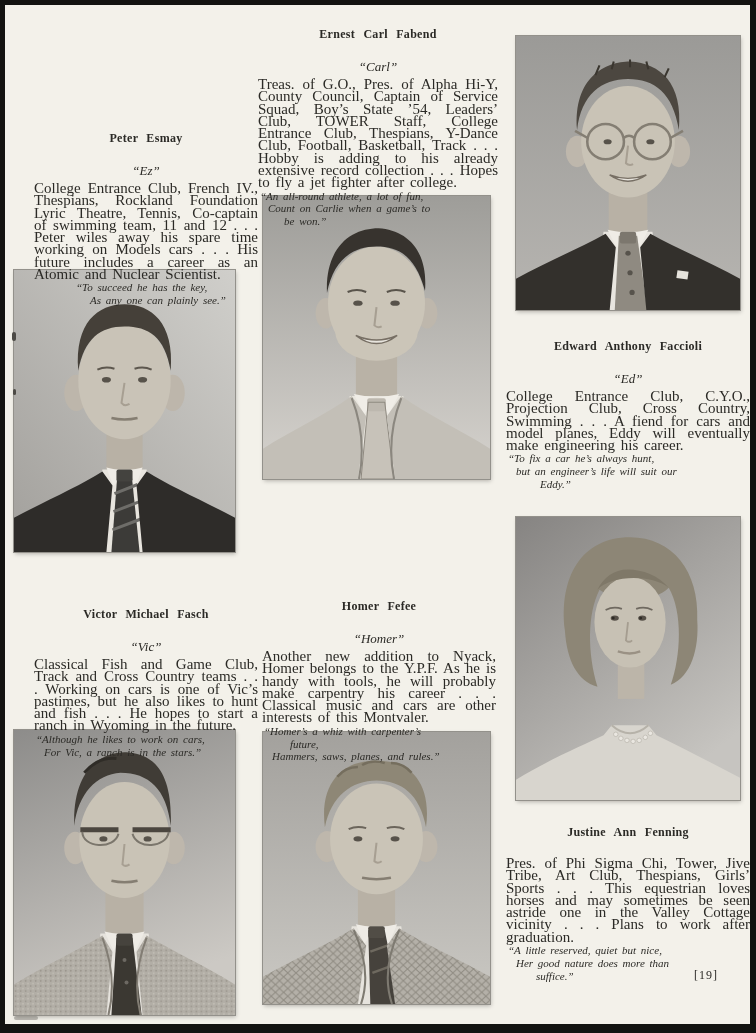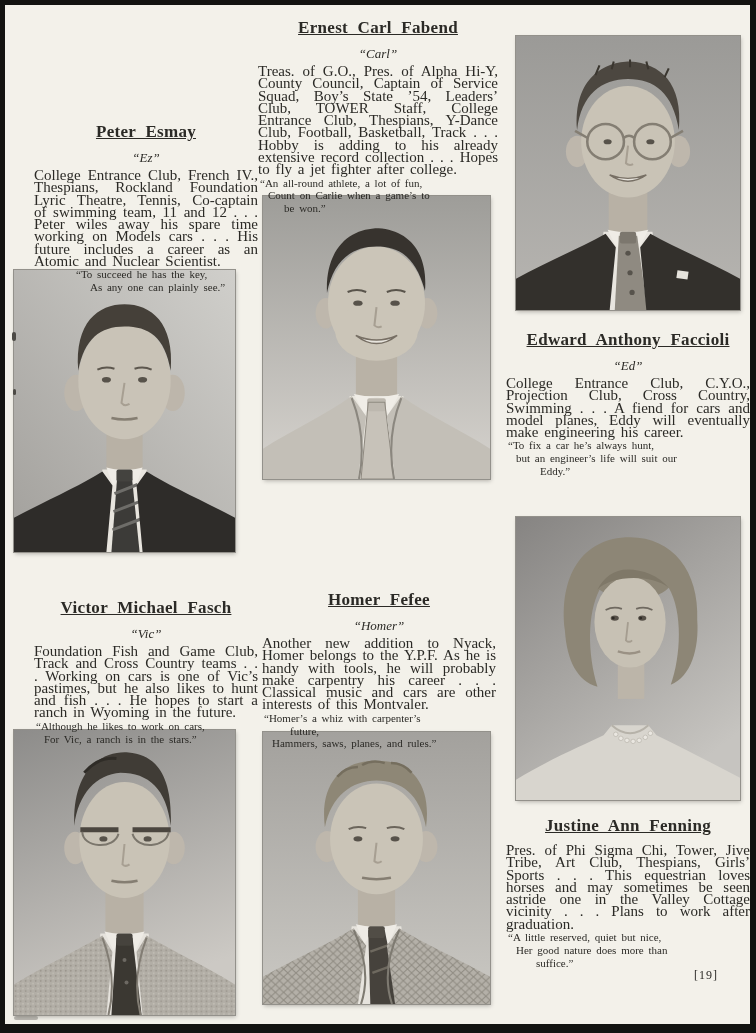--- a/index.html
+++ b/index.html
@@ -7,25 +7,25 @@
   .page{
     position:relative;width:756px;height:1033px;overflow:hidden;
     background:#f3f1ea;
     font-family:"Liberation Serif", serif;color:#2b2a26;
   }
   .frame{
     position:absolute;left:0;top:0;right:0;bottom:0;z-index:6;
     border:solid #131311;border-width:5px 6px 9px 5px;pointer-events:none;
   }
   .stext{position:absolute;text-align:center;z-index:2;}
-  .s-name{font-size:17px;font-weight:bold;margin:8px;word-spacing:5px;letter-spacing:.3px;text-decoration:underline;}
+  .s-name{font-size:12px;font-weight:bold;margin:17px;word-spacing:5px;letter-spacing:.3px;}
   .s-nick{font-size:13px;font-style:italic;margin:0 0 2px;word-spacing:2px;}
   .s-bio{font-size:15px;line-height:12.3px;text-align:justify;text-align-last:left;
          word-spacing:2px;margin:3px 0 0;}
-  .s-quote{font-size:11px;line-height:12.8px;text-align:left;
+  .s-quote{font-size:11px;font-style:italic;line-height:12.8px;text-align:left;
            word-spacing:2px;margin-top:1px;}
   .photo{
     position:absolute;margin:0;z-index:1;background:#b5b3af;
     box-shadow:0 0 0 1px #93918b, 1px 2px 4px rgba(40,38,34,.3);
   }
   .photo svg{display:block;width:100%;height:100%;}
   .page-number{position:absolute;left:694px;top:968px;font-size:12px;
                letter-spacing:1px;z-index:3;}
   .speck{position:absolute;background:#4c4a45;z-index:4;border-radius:2px;}
   .speck1{left:12px;top:332px;width:4px;height:9px;}
@@ -173,21 +173,21 @@
         <div style="padding-left:10px">but an engineer’s life will suit our</div>
         <div style="padding-left:34px">Eddy.”</div>
       </div>
     </div>
   </section>
 
   <section>
     <div class="stext" style="left:34px;top:590px;width:224px">
       <h2 class="s-name">Victor Michael Fasch</h2>
       <div class="s-nick">“Vic”</div>
-      <p class="s-bio">Foundation Fish and Game Club, Track and Cross Country teams . . . Working on cars is one of Vic’s pastimes, but he also likes to hunt and fish . . . He hopes to start a ranch in Wyoming in the future.</p>
+      <p class="s-bio">Classical Fish and Game Club, Track and Cross Country teams . . . Working on cars is one of Vic’s pastimes, but he also likes to hunt and fish . . . He hopes to start a ranch in Wyoming in the future.</p>
       <div class="s-quote">
         <div style="padding-left:2px">“Although he likes to work on cars,</div>
         <div style="padding-left:10px">For Vic, a ranch is in the stars.”</div>
       </div>
     </div>
     <figure class="photo" style="left:14px;top:730px;width:221px;height:285px">
       <svg viewBox="0 0 220 280" preserveAspectRatio="none">
         <defs>
           <linearGradient id="bg4" x1="0" y1="0" x2="0.3" y2="1">
             <stop offset="0" stop-color="#8d8c8a"></stop>

